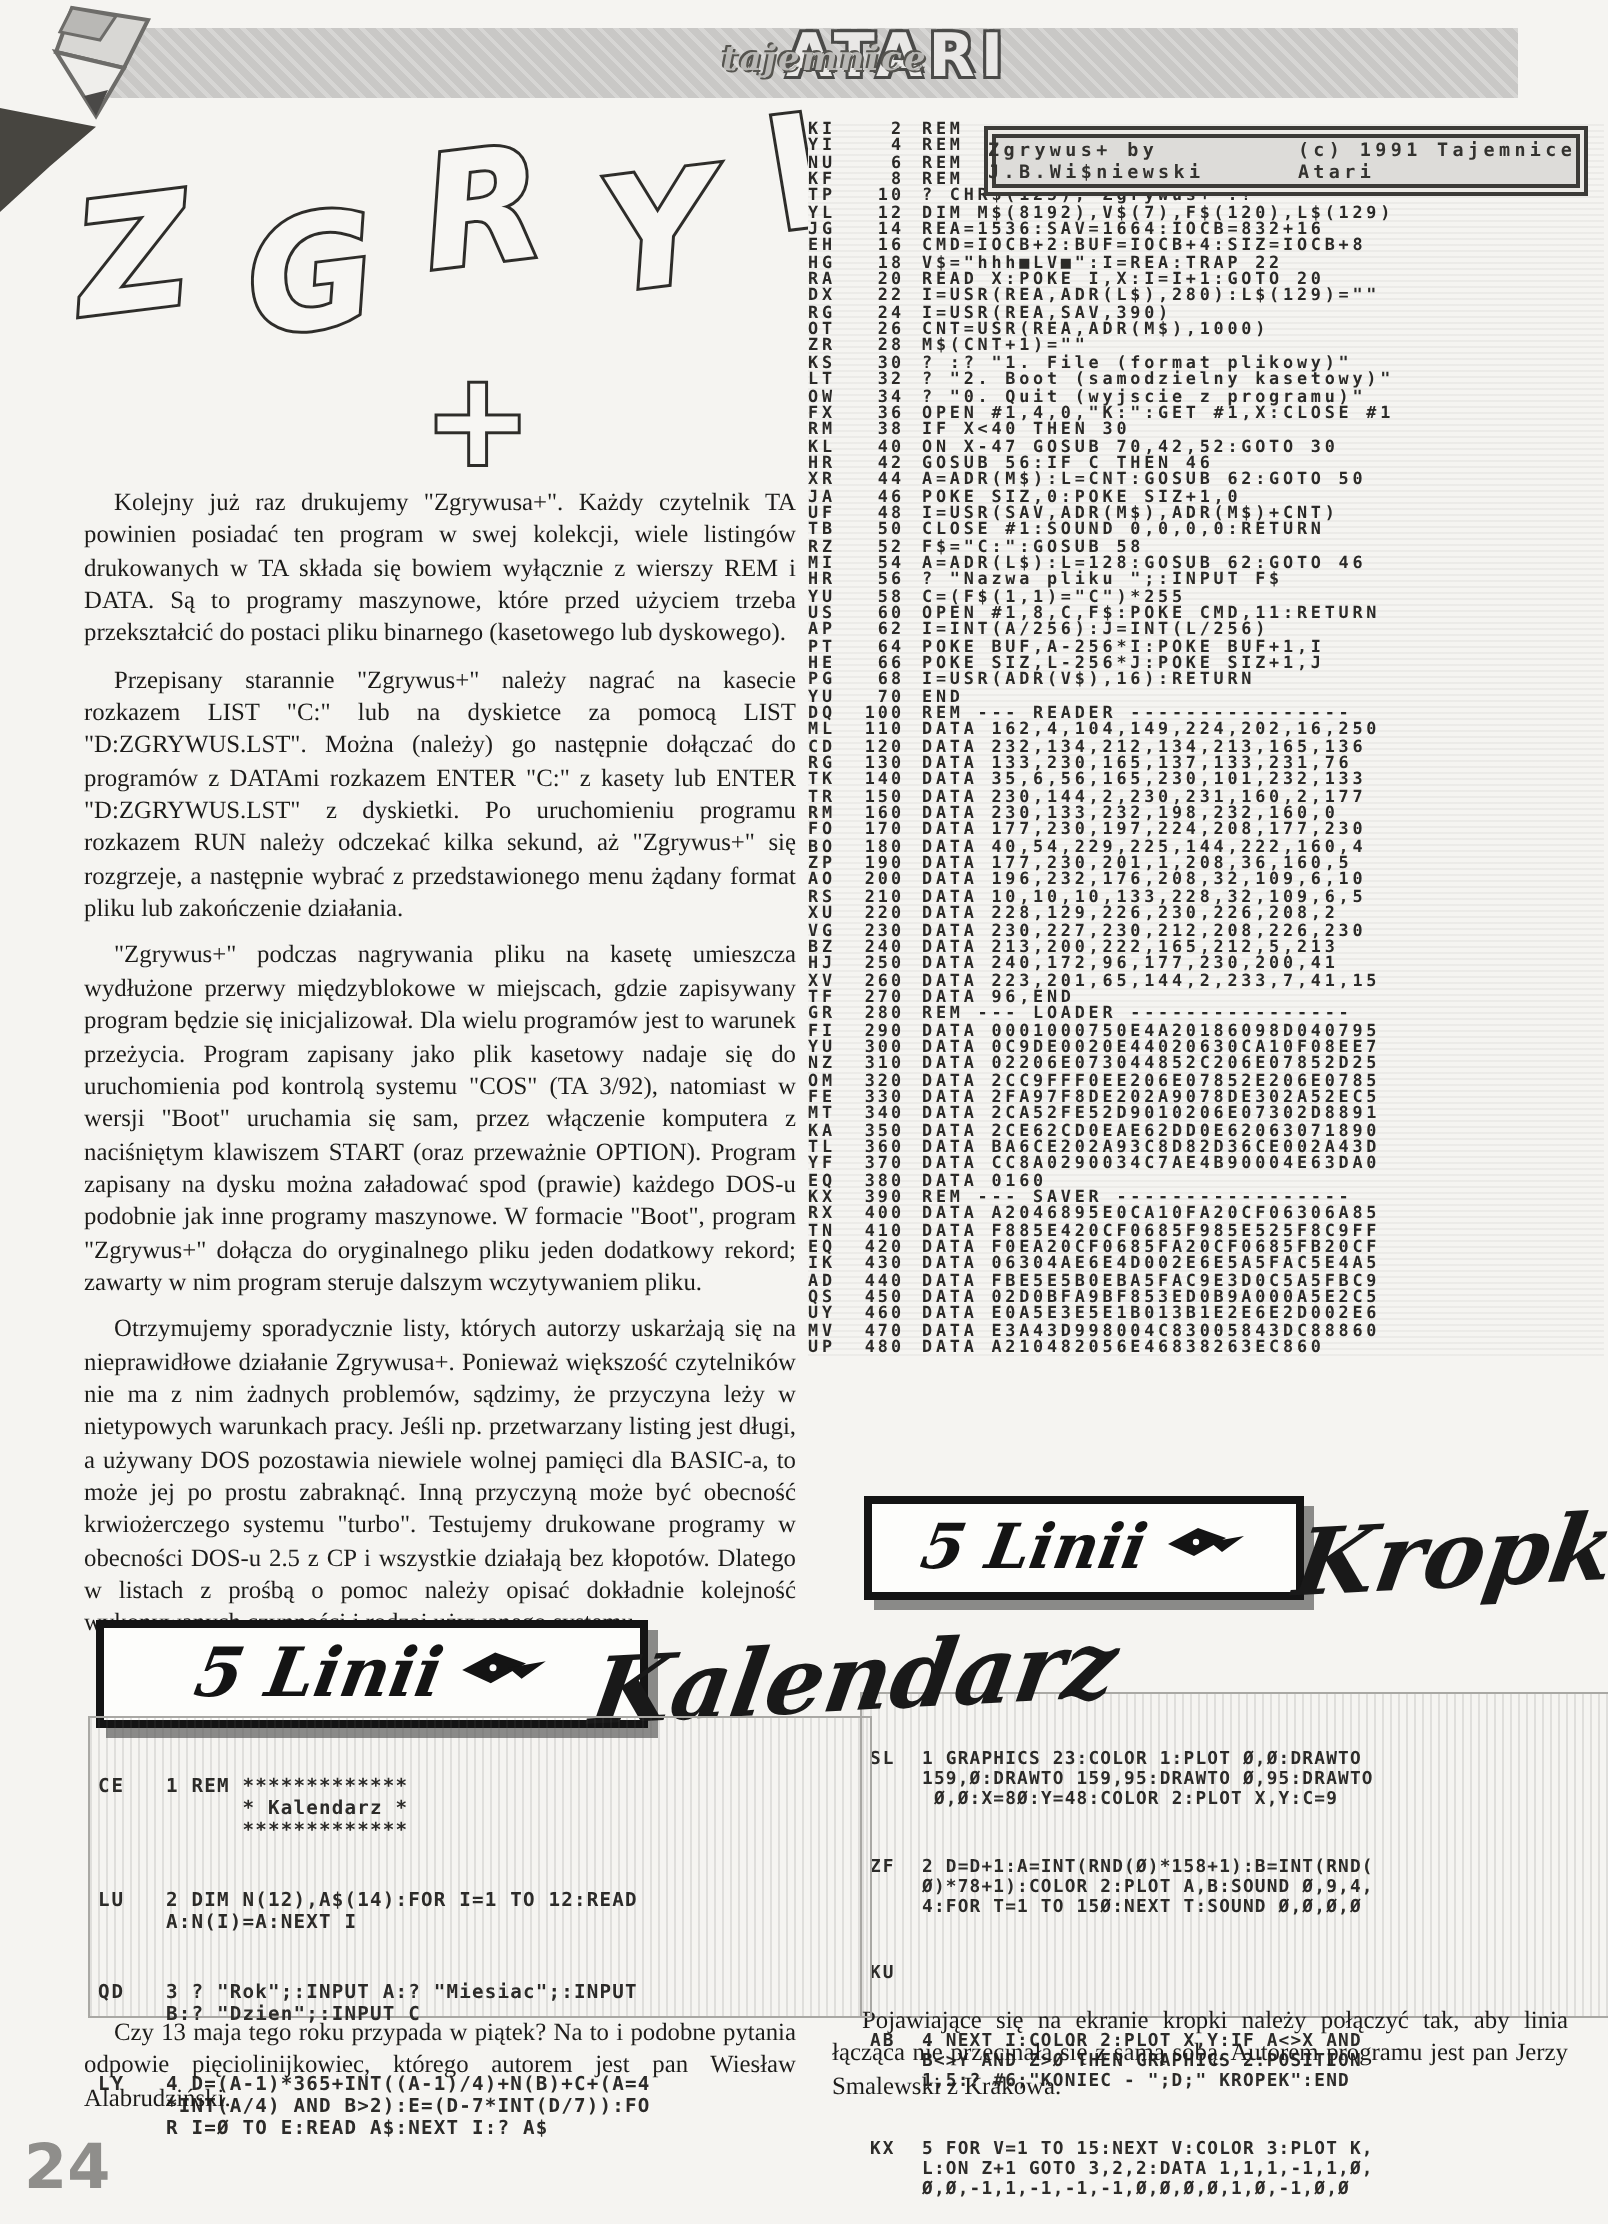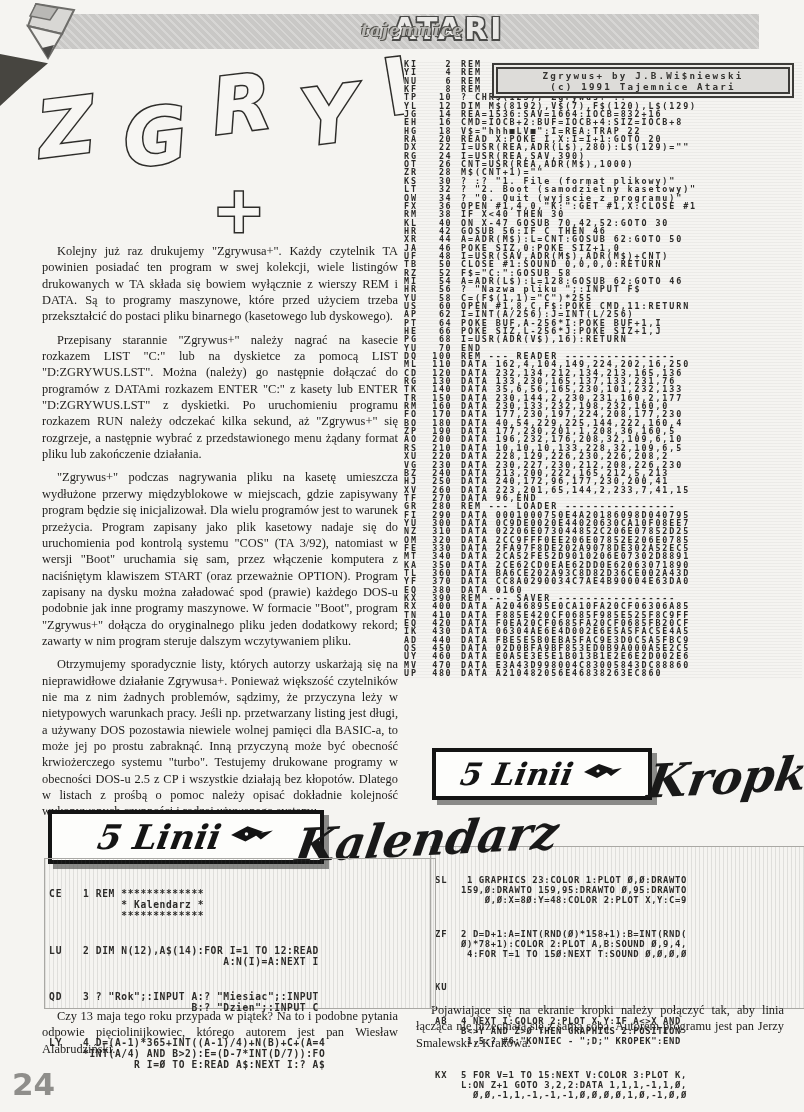--- a/index.html
+++ b/index.html
@@ -28,42 +28,42 @@
   .mainlisting{position:absolute;left:404px;top:60px;width:398px;height:618px;
       background-image:repeating-linear-gradient(0deg, rgba(60,60,60,.05) 0 1px, transparent 1px 3px);
       font-family:"DejaVu Sans Mono",monospace;font-weight:bold;font-size:8.4px;line-height:8.34px;
       color:#2b2a28;}
   .mrow{display:flex;white-space:nowrap;}
   .mrow .cs{width:22px;letter-spacing:2px;flex:none;}
   .mrow .ln{width:26px;text-align:right;letter-spacing:1.5px;flex:none;margin-right:9px;}
   .mrow .code{letter-spacing:1.9px;}
   .title-box{position:absolute;left:88px;top:3px;width:298px;height:31px;background:#dddcd9;
       border:2px solid #3c3b38;box-shadow:inset 0 0 0 2px #eceae6, inset 0 0 0 4px #3c3b38;
-      display:flex;flex-direction:column;align-items:center;justify-content:center;
+      display:flex;align-items:center;justify-content:center;
       font-size:9.2px;line-height:11px;letter-spacing:2.2px;color:#33322f;}
   
   .brandbox{position:absolute;background:#fdfdfb;border:4px solid #141414;box-shadow:5px 5px 0 #8a8a88;
       display:flex;align-items:center;justify-content:center;gap:10px;}
   .brandtext{font-family:"DejaVu Serif",serif;font-style:italic;font-weight:bold;color:#141414;
       transform:skewX(-10deg);}
   .scripttitle{position:absolute;font-family:"DejaVu Serif",serif;font-style:italic;font-weight:bold;
       color:#191919;transform:rotate(-3deg) skewX(-12deg);white-space:nowrap;}
   .kal-box{left:48px;top:810px;width:268px;height:46px;}
   .kal-box .brandtext{font-size:34px;}
   .kal-title{left:296px;top:812px;font-size:46px;}
   .kro-box{left:432px;top:748px;width:212px;height:44px;}
   .kro-box .brandtext{font-size:31px;}
   .kro-title{left:648px;top:750px;font-size:46px;}
   
   .listing5{position:absolute;border:1px solid #a9a8a4;
       background-image:repeating-linear-gradient(90deg, rgba(90,90,88,.14) 0 1px, transparent 1px 4px);
       font-family:"DejaVu Sans Mono",monospace;color:#2c2b29;padding:5px 4px 4px 4px;}
   .lrow{display:flex;margin-bottom:1px;margin-top:24px;}
   .lrow .cs5{flex:none;letter-spacing:1px;}
-  .lrow .code5{white-space:pre-wrap;letter-spacing:.6px;text-align:right;}
+  .lrow .code5{white-space:pre-wrap;letter-spacing:.6px;}
   .kal-listing{left:44px;top:858px;width:382px;height:140px;font-size:9.6px;line-height:11px;font-weight:600;}
   .kal-listing .cs5{width:34px;}
   .kro-listing{left:430px;top:846px;width:368px;height:152px;font-size:8.9px;line-height:9.9px;font-weight:600;}
   .kro-listing .cs5{width:26px;}
   
   .outro{position:absolute;font-size:12.4px;line-height:16.3px;text-align:justify;}
   .outro p{margin:0;text-indent:15px;}
   .kal-outro{left:42px;top:1008px;width:356px;}
   .kro-outro{left:416px;top:1002px;width:368px;}
   

